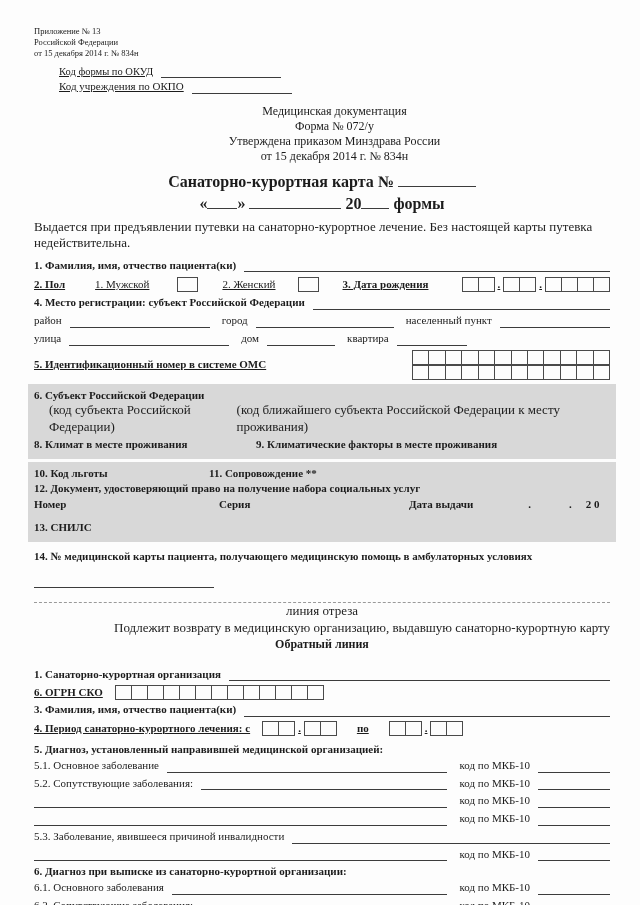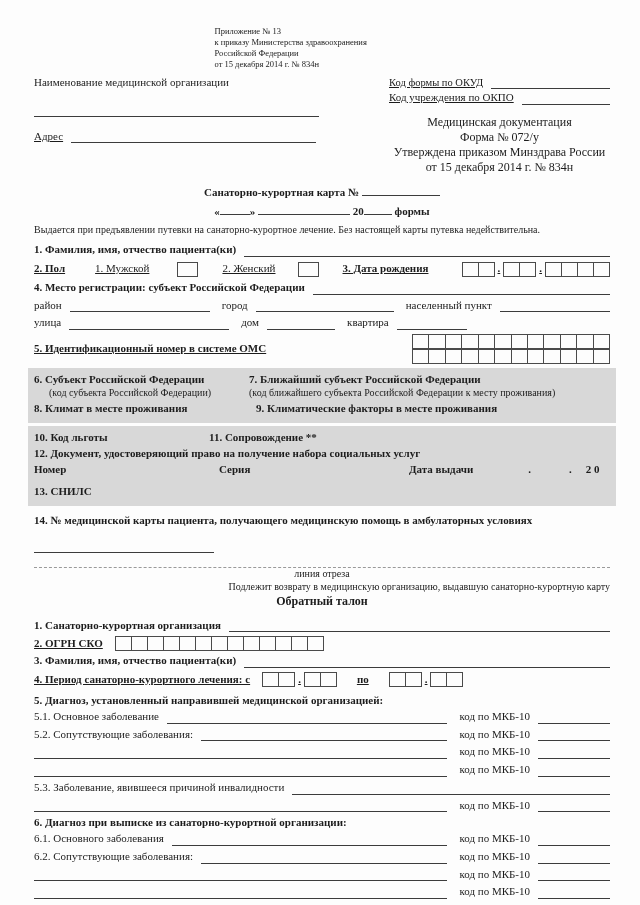--- a/index.html
+++ b/index.html
@@ -10,61 +10,51 @@
     box-sizing:border-box;
     padding:26px 30px 20px 34px;
     font-family:"Liberation Serif","DejaVu Serif",serif;
     font-size:11px;
     color:#1c1c1c;
     line-height:1.25;
     overflow:hidden;
   }
   .b{font-weight:bold;}
   .sm{font-size:8.5px;line-height:1.3;}
-  .xs{font-size:10px;}
+  .xs{font-size:13px;}
   .row{display:flex;align-items:flex-end;margin-bottom:4px;}
   .rowc{display:flex;align-items:center;text-decoration:underline;}
   .ul{border-bottom:1px solid #3c3c3c;height:12px;display:inline-block;}
   .grow{flex:1;}.gap8{width:8px;}.gap12{width:12px;}.gap20{width:20px;}
   .cells{display:flex;}
   .cell{width:15px;height:13px;border:1px solid #4a4a4a;border-left:none;background:#fdfdfd;}
   .cells .cell:first-child{border-left:1px solid #4a4a4a;}
   .cbx{width:19px;height:13px;border:1px solid #4a4a4a;display:inline-block;background:#fdfdfd;}
   .dot{font-weight:bold;padding:0 3px;}
   .center{text-align:center;}
   .gray{background:#d8d8d8;margin:0 -6px;padding:5px 6px 7px 6px;}
   .cutline{border-top:1px dashed #9a9a9a;margin-top:10px;}
-  .title{font-size:11px;font-weight:bold;}
+  .title{font-size:16px;font-weight:bold;}
   .mkb{white-space:nowrap;}
   .mkb-ul{width:72px;}
 </style>
 </head>
 <body>
 
 <div class="page">
 
-  <div style="display:flex;justify-content:center;">
+  <div style="display:flex;justify-content:flex-start;">
     <div class="sm" style="width:215px;">
       <div>Приложение № 13</div>
-      <div>к приказу Министерства здравоохранения</div>
       <div>Российской Федерации</div>
       <div>от 15 декабря 2014 г. № 834н</div>
     </div>
   </div>
 
   <div style="display:flex;margin-top:6px;">
-    <div style="width:330px;">
-      <div>Наименование медицинской организации</div>
-      <div class="ul" style="width:285px;margin-top:14px;"></div>
-      <div class="rowc" style="margin-top:9px;">
-        <span>Адрес</span>
-        <span class="gap8"></span>
-        <span class="ul" style="width:245px;"></span>
-      </div>
-    </div>
     <div class="grow" style="padding-left:25px;">
       <div class="rowc" style="font-size:10.5px;">
         <span>Код формы по ОКУД</span>
         <span class="gap8"></span>
         <span class="ul grow" style="max-width:120px;"></span>
       </div>
       <div class="rowc" style="font-size:11px;margin-top:2px;">
         <span>Код учреждения по ОКПО</span>
         <span class="gap8"></span>
         <span class="ul grow" style="max-width:100px;"></span>
@@ -193,21 +183,20 @@
           <span class="cell" style="flex: 1 1 0%;"></span>
           <span class="cell" style="flex: 1 1 0%;"></span>
           <span class="cell" style="flex: 1 1 0%;"></span>
         </span>
     </span>
   </div>
 
   <div class="gray" style="margin-top:4px;">
     <div style="display:flex;">
       <span class="b" style="width:215px;">6. Субъект Российской Федерации</span>
-      <span class="b">7. Ближайший субъект Российской Федерации</span>
     </div>
     <div style="display:flex;" class="xs">
       <span style="width:200px;padding-left:15px;">(код субъекта Российской Федерации)</span>
       <span>(код ближайшего субъекта Российской Федерации к месту проживания)</span>
     </div>
     <div style="display:flex;margin-top:3px;">
       <span class="b" style="width:222px;">8. Климат в месте проживания</span>
       <span class="b">9. Климатические факторы в месте проживания</span>
     </div>
   </div>
@@ -237,30 +226,30 @@
   </div>
 
   <div style="margin-top:8px;">
     <span class="b">14. № медицинской карты пациента, получающего медицинскую помощь в амбулаторных условиях</span>
     <div class="ul" style="width:180px;margin-top:12px;"></div>
   </div>
 
   <div class="cutline"></div>
   <div class="center xs">линия отреза</div>
   <div class="xs" style="text-align:right;margin-top:1px;">Подлежит возврату в медицинскую организацию, выдавшую санаторно-курортную карту</div>
-  <div class="center b" style="font-size:12px;">Обратный талон</div>
-
-  <div class="row" style="margin-top:10px;">
+  <div class="center b" style="font-size:12px;">Обратный линия</div>
+
+  <div class="row" style="margin-top:16px;">
     <span class="b">1. Санаторно-курортная организация</span>
     <span class="gap8"></span>
     <span class="ul grow"></span>
   </div>
 
   <div class="rowc" style="margin-top:3px;">
-    <span class="b">2. ОГРН СКО</span>
+    <span class="b">6. ОГРН СКО</span>
     <span class="gap12"></span>
     <span class="cells">
         <span class="cell"></span>
         <span class="cell"></span>
         <span class="cell"></span>
         <span class="cell"></span>
         <span class="cell"></span>
         <span class="cell"></span>
         <span class="cell"></span>
         <span class="cell"></span>

